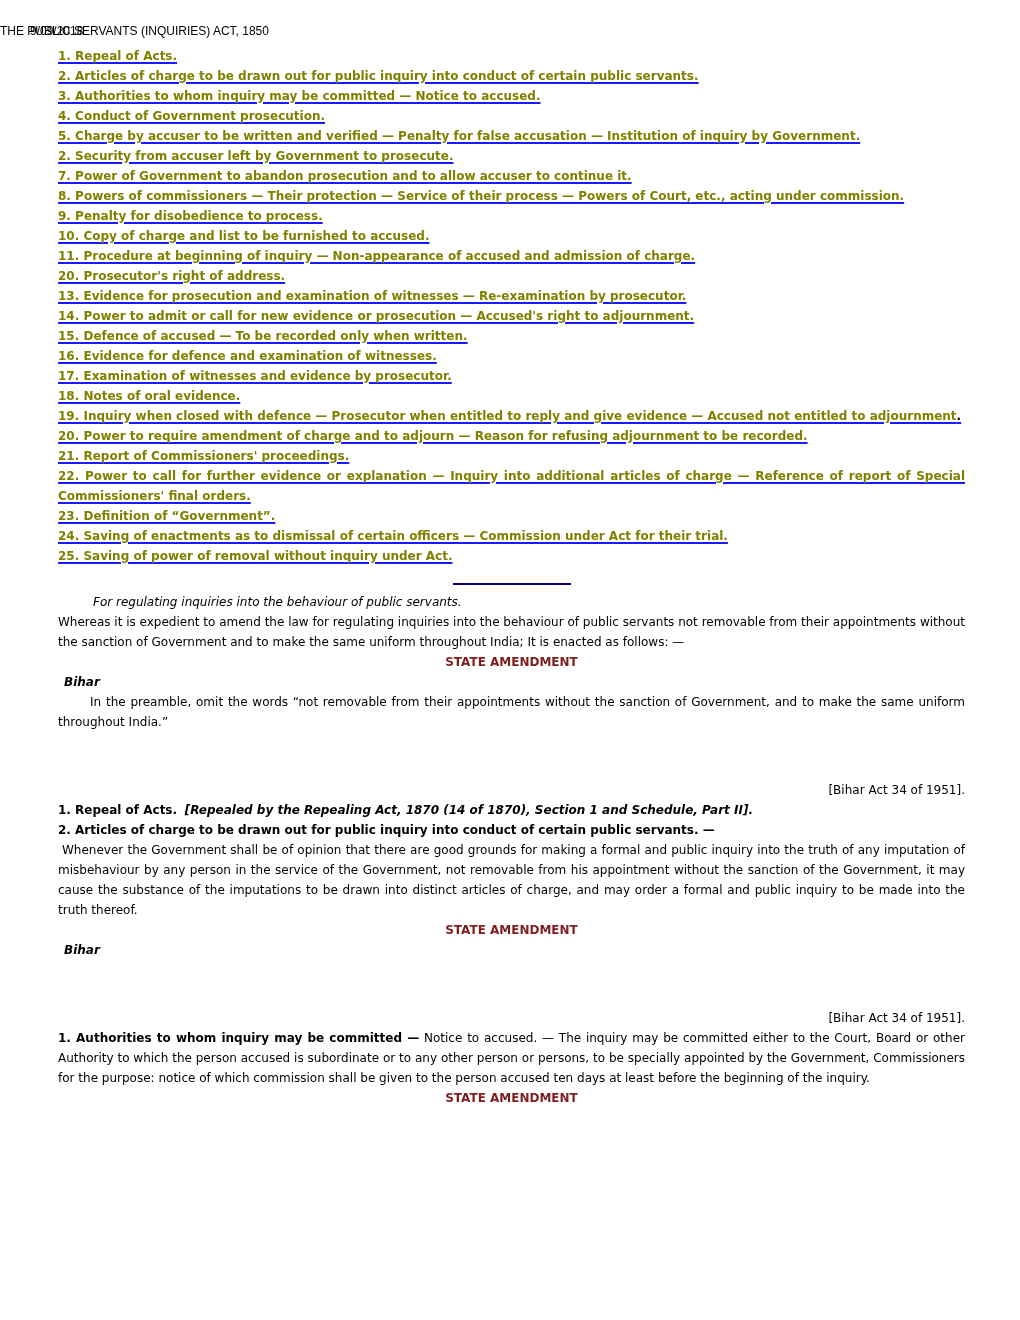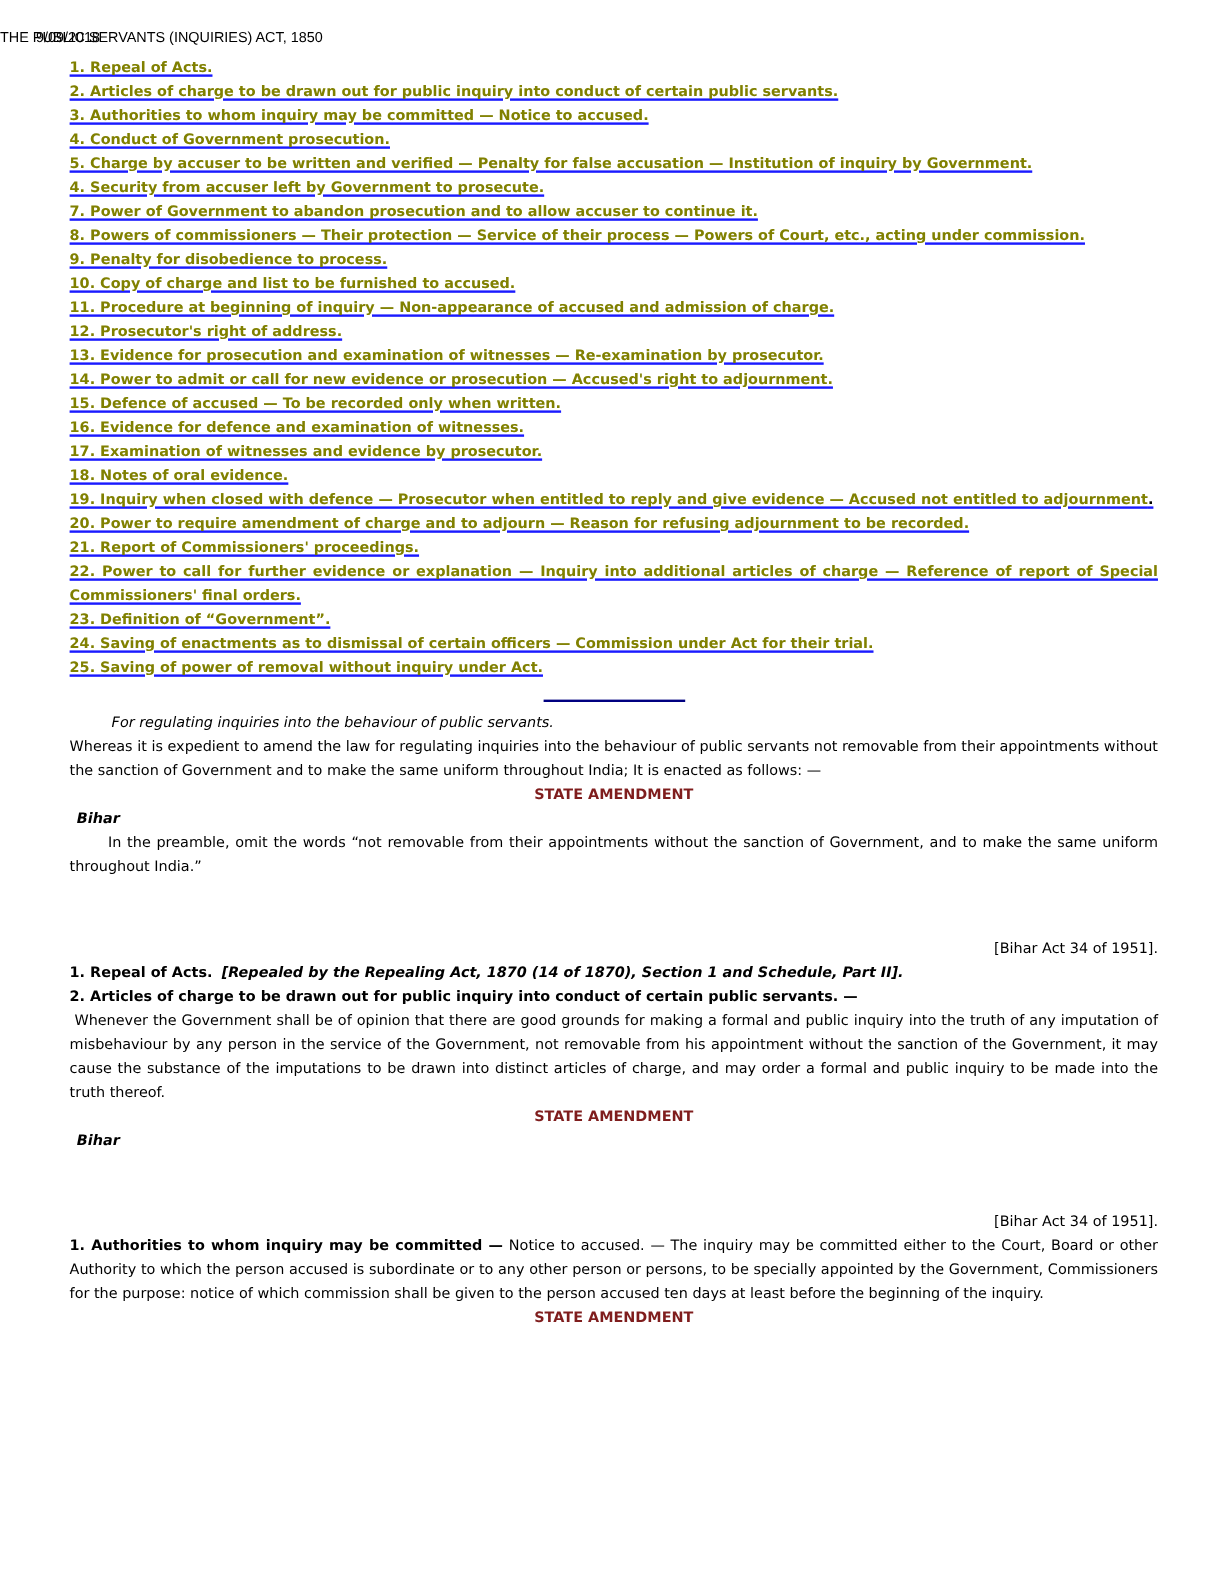--- a/index.html
+++ b/index.html
@@ -32,27 +32,27 @@
   <span class="title">THE PUBLIC SERVANTS (INQUIRIES) ACT, 1850</span>
 </div>
 
 <div class="content">
   <nav class="toc">
     <a href="#"><span>1. Repeal of Acts.</span></a>
     <a href="#"><span>2. Articles of charge to be drawn out for public inquiry into conduct of certain public servants.</span></a>
     <a href="#"><span>3. Authorities to whom inquiry may be committed — Notice to accused.</span></a>
     <a href="#"><span>4. Conduct of Government prosecution.</span></a>
     <a href="#"><span>5. Charge by accuser to be written and verified — Penalty for false accusation — Institution of inquiry by Government.</span></a>
-    <a href="#"><span>4. Security from accuser left by Government to prosecute.</span></a>
+    <a href="#"><span>2. Security from accuser left by Government to prosecute.</span></a>
     <a href="#"><span>7. Power of Government to abandon prosecution and to allow accuser to continue it.</span></a>
     <a href="#"><span>8. Powers of commissioners — Their protection — Service of their process — Powers of Court, etc., acting under commission.</span></a>
     <a href="#"><span>9. Penalty for disobedience to process.</span></a>
     <a href="#"><span>10. Copy of charge and list to be furnished to accused.</span></a>
     <a href="#"><span>11. Procedure at beginning of inquiry — Non-appearance of accused and admission of charge.</span></a>
-    <a href="#"><span>12. Prosecutor's right of address.</span></a>
+    <a href="#"><span>20. Prosecutor's right of address.</span></a>
     <a href="#"><span>13. Evidence for prosecution and examination of witnesses — Re-examination by prosecutor.</span></a>
     <a href="#"><span>14. Power to admit or call for new evidence or prosecution — Accused's right to adjournment.</span></a>
     <a href="#"><span>15. Defence of accused — To be recorded only when written.</span></a>
     <a href="#"><span>16. Evidence for defence and examination of witnesses.</span></a>
     <a href="#"><span>17. Examination of witnesses and evidence by prosecutor.</span></a>
     <a href="#"><span>18. Notes of oral evidence.</span></a>
     <a href="#"><span>19. Inquiry when closed with defence — Prosecutor when entitled to reply and give evidence — Accused not entitled to adjournment</span><span class="tail">.</span></a>
     <a href="#"><span>20. Power to require amendment of charge and to adjourn — Reason for refusing adjournment to be recorded.</span></a>
     <a href="#"><span>21. Report of Commissioners' proceedings.</span></a>
     <a href="#"><span>22. Power to call for further evidence or explanation — Inquiry into additional articles of charge — Reference of report of Special Commissioners' final orders.</span></a>

